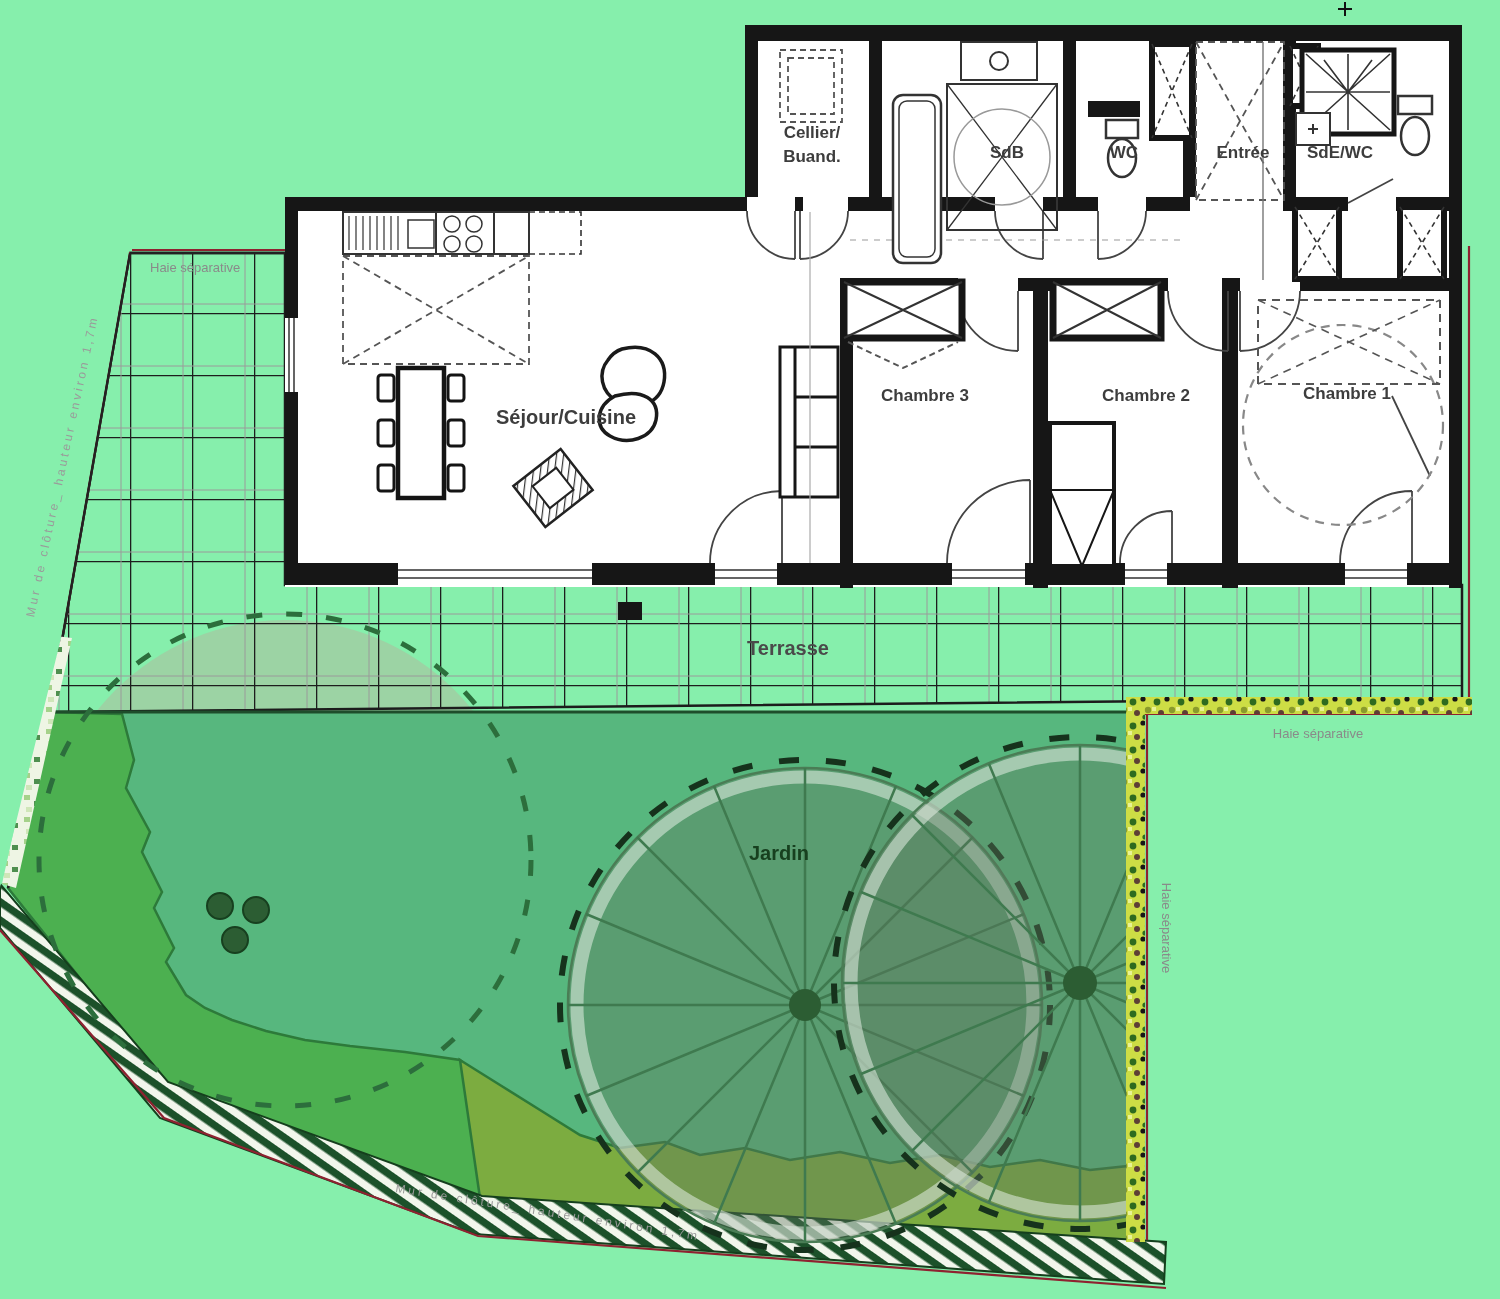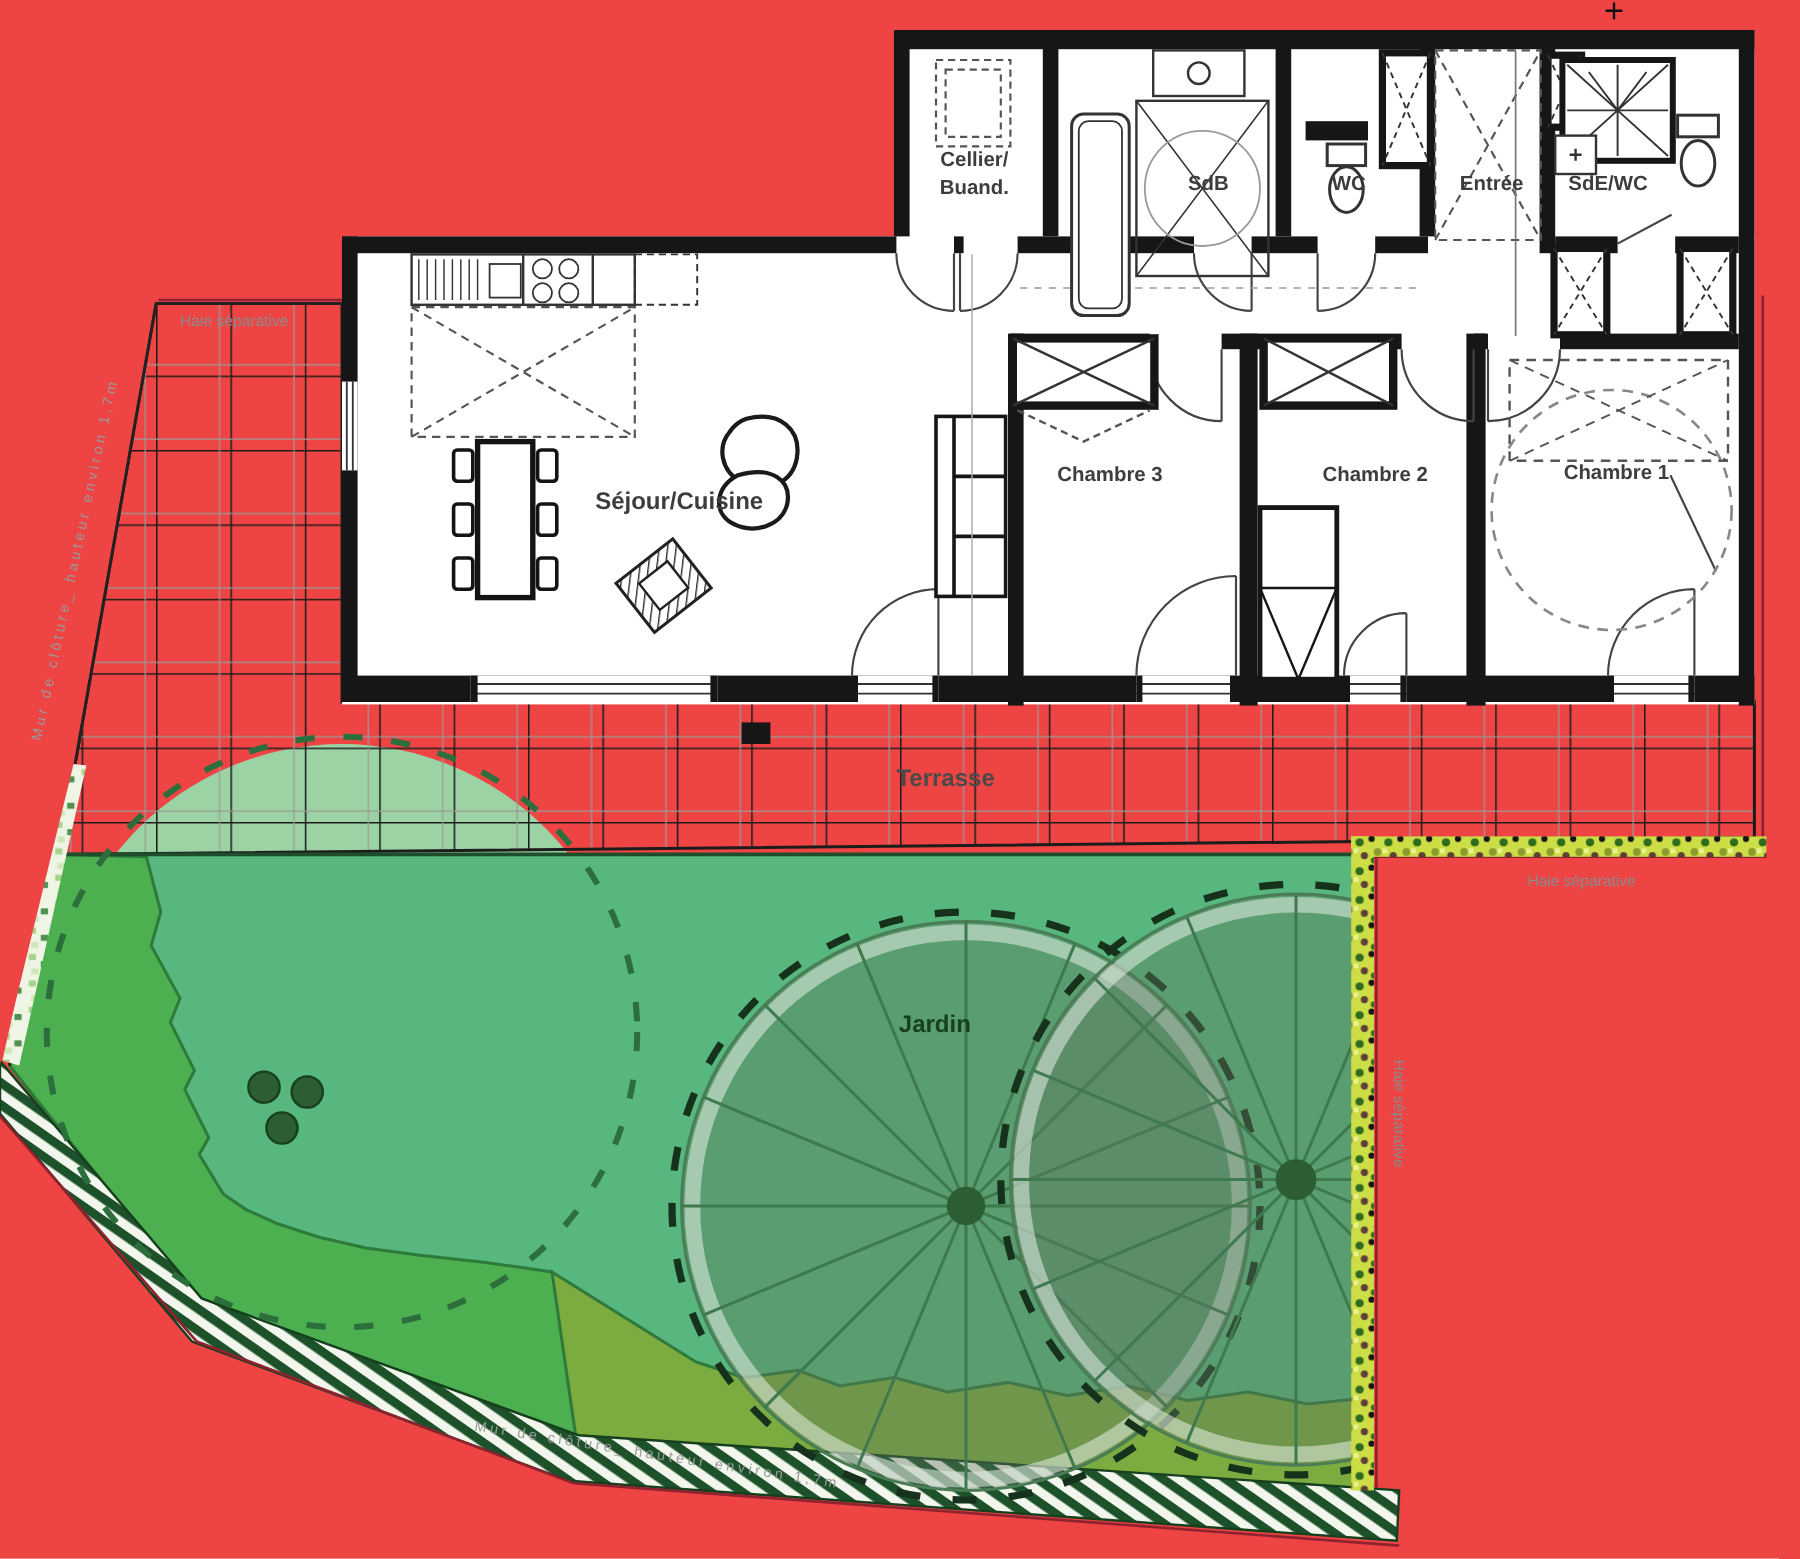--- a/index.html
+++ b/index.html
@@ -1,16 +1,16 @@
 <!DOCTYPE html>
 <html><head>
 <meta charset="utf-8">
 <style>
   html,body{margin:0;padding:0;background:#ffffff;}
-  .stage{width:1500px;height:1299px;position:relative;background:#ef4444;overflow:hidden;}
+  .stage{width:1500px;height:1299px;position:relative;background:#86efac;overflow:hidden;}
   svg{display:block;font-family:"Liberation Sans", sans-serif;}
   .room-label{font-weight:bold;font-size:17px;fill:#3d3d3d;}
   .room-label-lg{font-weight:bold;font-size:20px;fill:#3d3d3d;}
   .outdoor-label{font-weight:bold;font-size:20px;fill:#4a4a4a;}
   .jardin-label{font-weight:bold;font-size:20px;fill:#17401f;}
   .hedge-label{font-size:13px;fill:#8a8a8a;}
   .wall-label{font-size:12px;fill:#9a9a9a;letter-spacing:3px;}
 </style>
 </head>
 <body>

